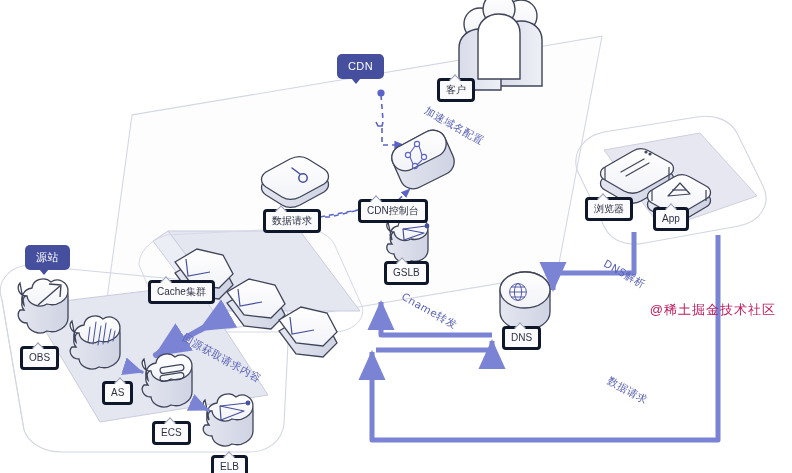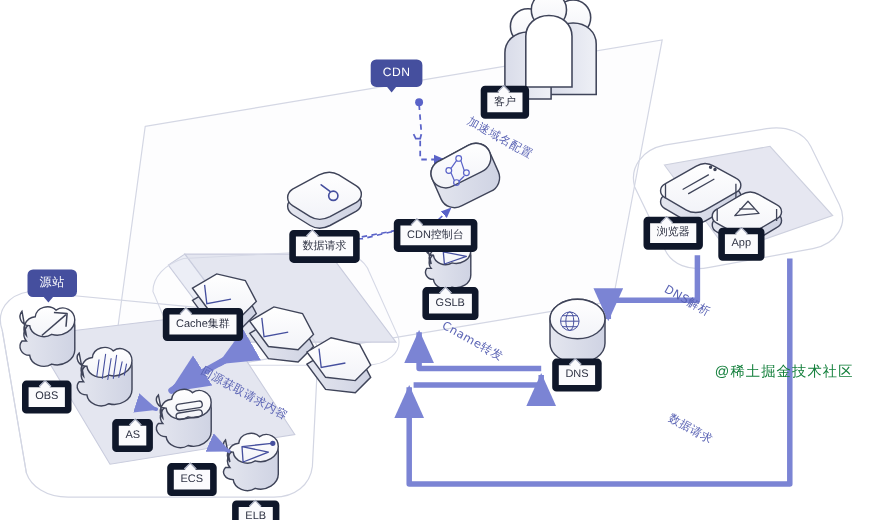--- a/index.html
+++ b/index.html
@@ -10,33 +10,33 @@
 
   
   .zone-badge{position:absolute;background:#454f9e;color:#fff;
     font-size:11px;line-height:1;padding:7px 11px;border-radius:5px;
     white-space:nowrap;letter-spacing:.4px;}
   .zone-badge::after{content:"";position:absolute;left:14px;bottom:-5px;
     width:0;height:0;border-left:5px solid transparent;
     border-right:5px solid transparent;border-top:6px solid #454f9e;}
 
   
-  .node-label{position:absolute;background:#fbfbfd;border:6px solid #0f172a;
+  .node-label{position:absolute;background:#fbfbfd;border:3px solid #0f172a;
     color:#2d3142;font-size:10px;line-height:1;padding:4px 6px;
     border-radius:4px;white-space:nowrap;}
   .node-label::after{content:"";position:absolute;left:11px;top:-5px;
     width:7px;height:7px;background:#fbfbfd;border-left:1px solid #9aa0b5;
     border-top:1px solid #9aa0b5;transform:rotate(45deg);}
 
   
   .flow-label{position:absolute;color:#5a63b4;font-size:10.5px;
     line-height:1;white-space:nowrap;letter-spacing:.5px;
     font-family:"DejaVu Sans",sans-serif;}
 
-  .watermark{position:absolute;right:16px;bottom:0;color:#15803d;
+  .watermark{position:absolute;right:16px;bottom:28px;color:#be185d;
     font-size:13px;letter-spacing:1px;white-space:nowrap;}
 </style>
 </head>
 <body>
 
 <div id="stage">
 
   <svg class="layer" viewBox="0 0 792 473">
     <defs>
       <linearGradient id="gFace" x1="0" y1="0" x2="0" y2="1">

